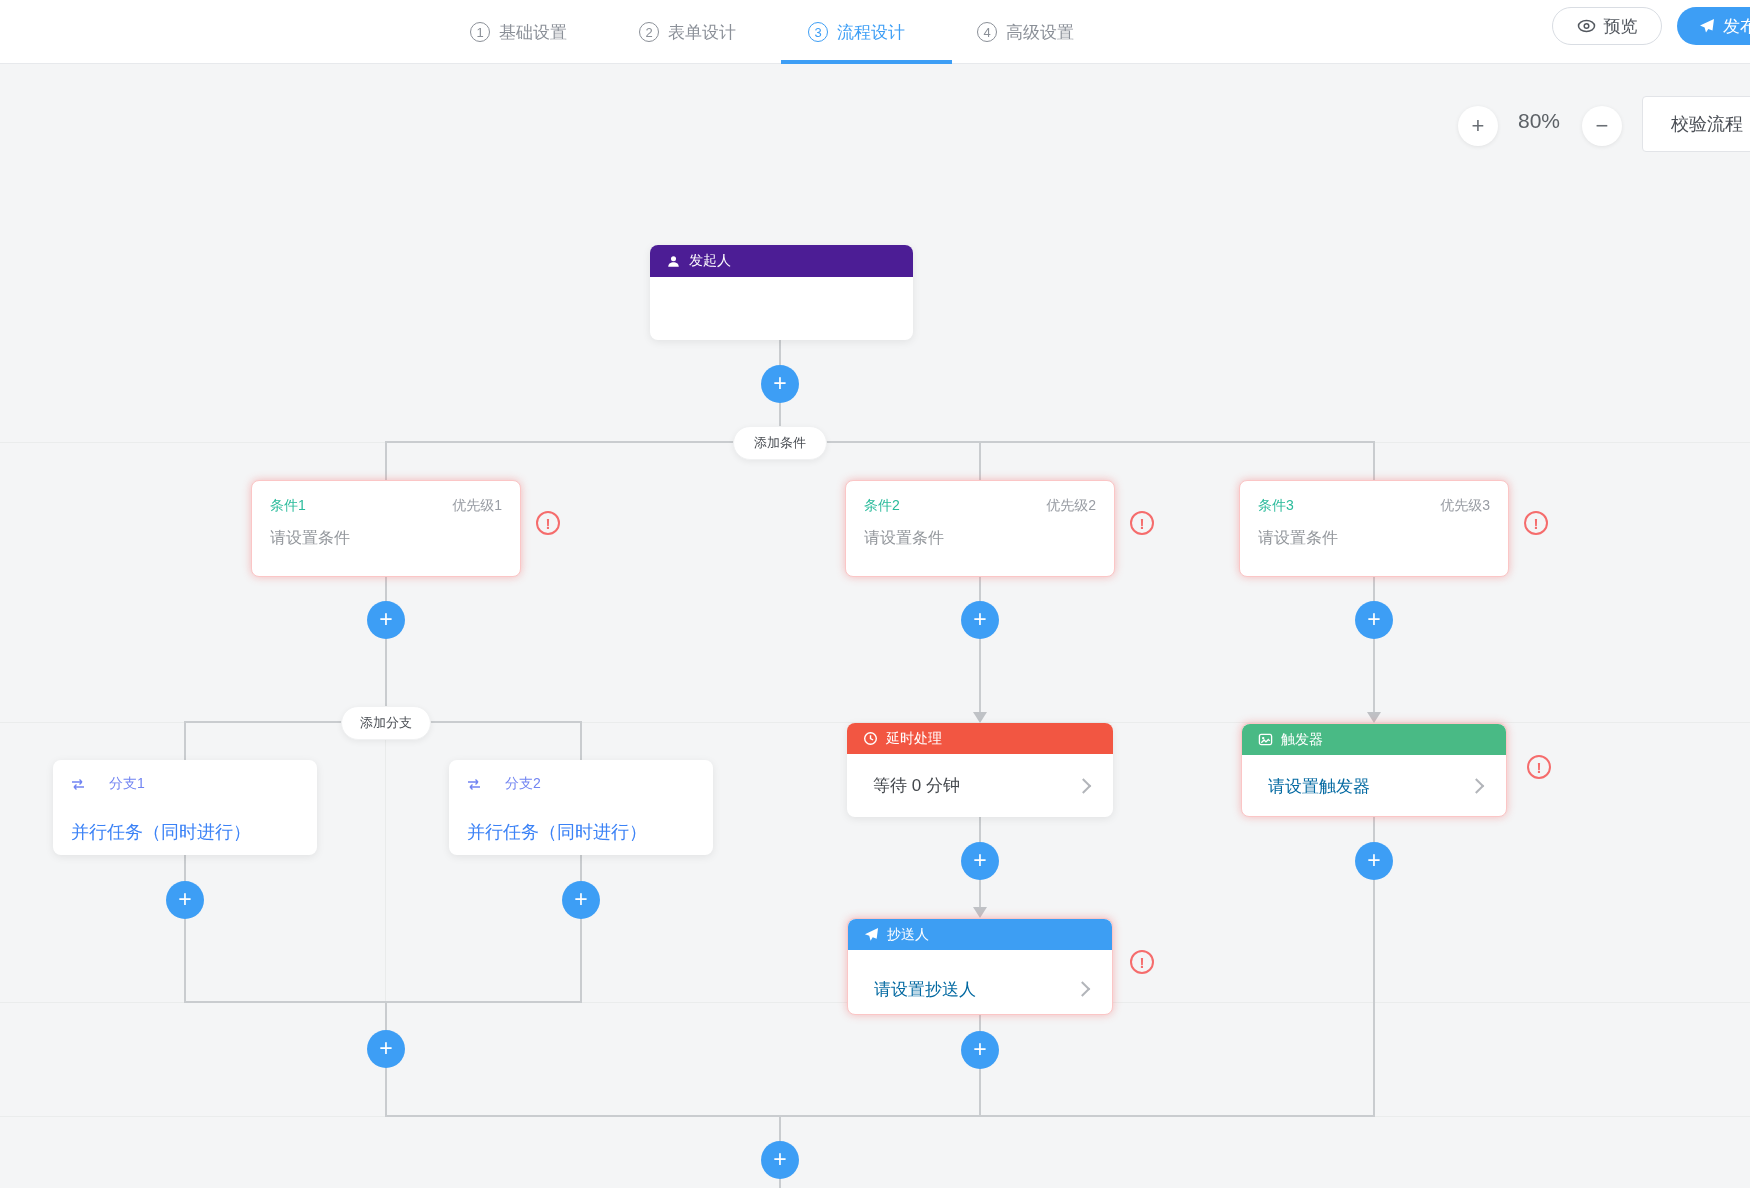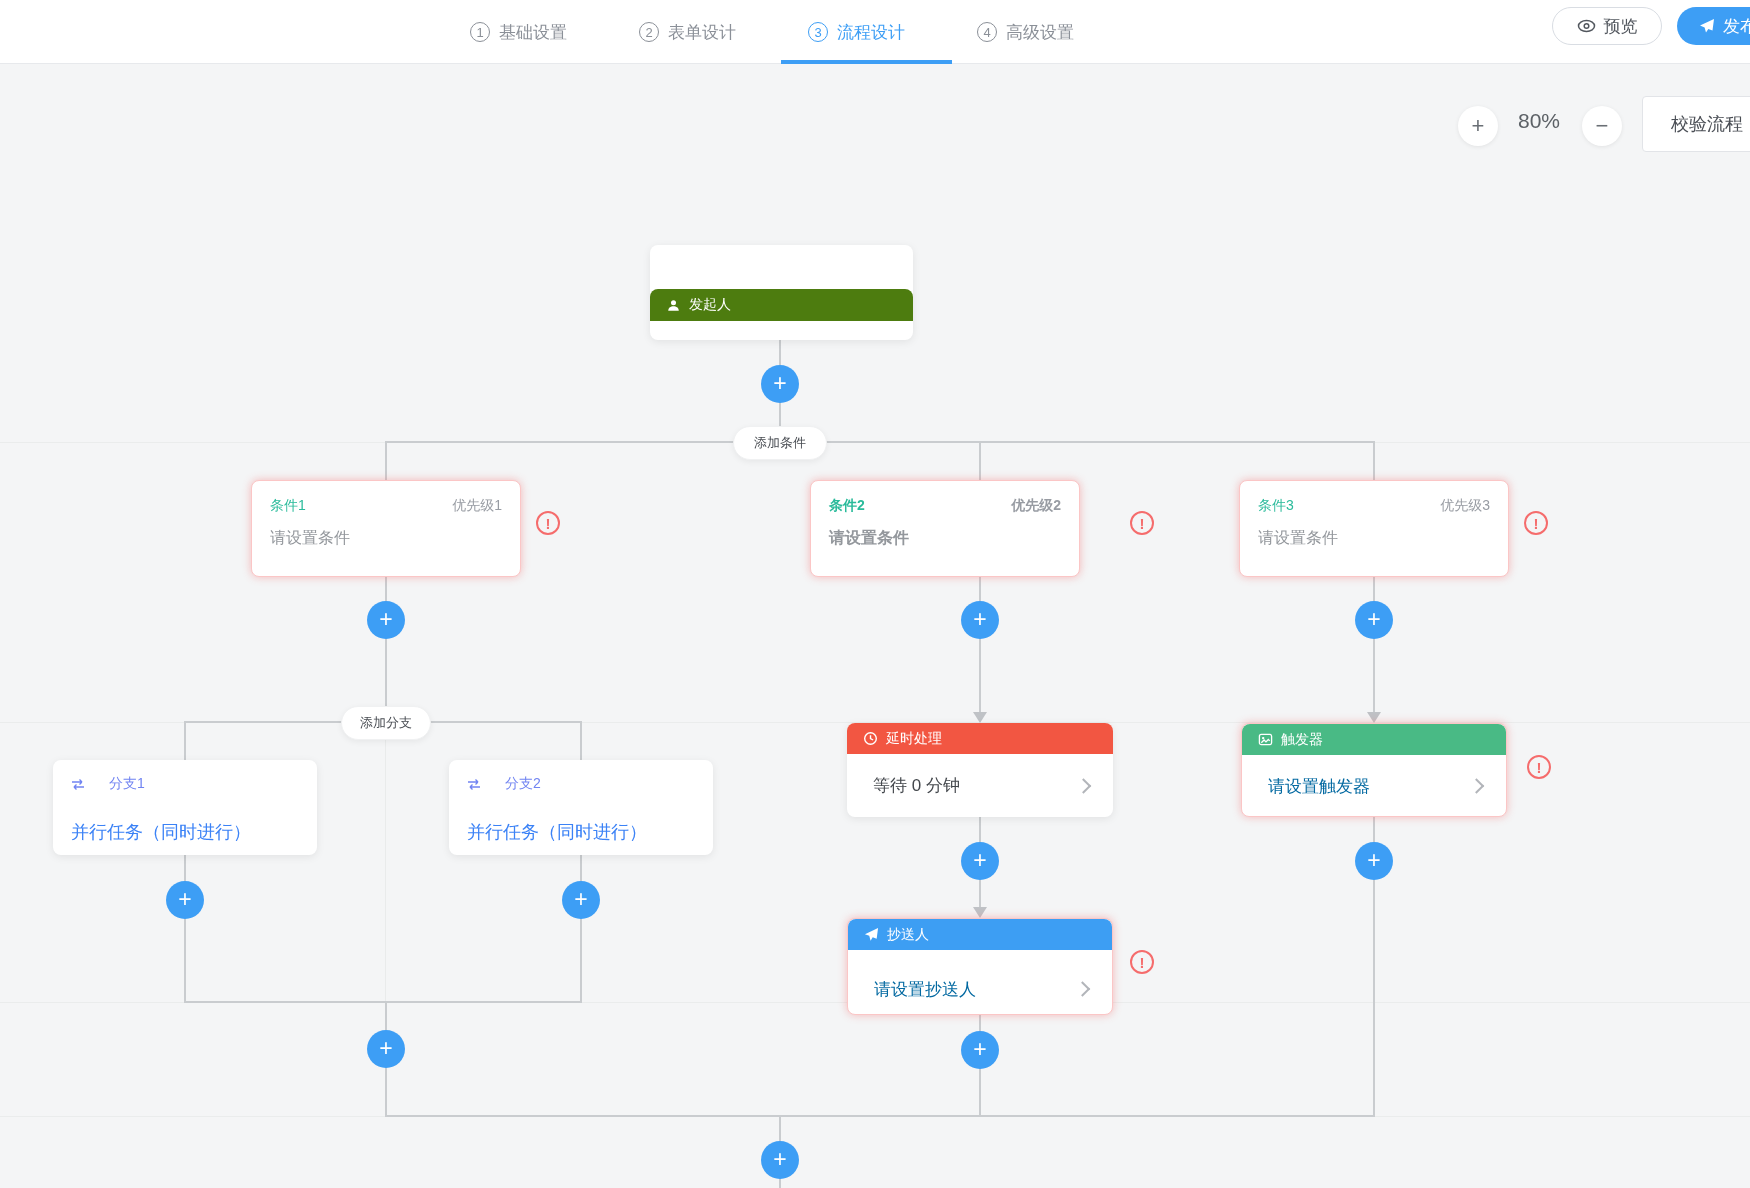--- a/index.html
+++ b/index.html
@@ -30,21 +30,21 @@
   
   .plus-btn { position:absolute; width:38px; height:38px; border-radius:50%; background:#3d9ef5; color:#fff; display:flex; align-items:center; justify-content:center; font-size:23px; font-weight:300; line-height:1; cursor:pointer; z-index:6; padding-bottom:2px; }
 
   
   .pill { position:absolute; height:34px; background:#fff; border:1px solid #f0f1f2; border-radius:17px; box-shadow:0 2px 6px rgba(0,0,0,.06); display:flex; align-items:center; justify-content:center; font-size:13px; color:#4a4e54; cursor:pointer; z-index:5; }
 
   
   .node { position:absolute; background:#fff; border-radius:8px; box-shadow:0 2px 8px rgba(0,0,0,.08); z-index:4; cursor:pointer; }
   .node.error { border:1px solid #fbc6c6; box-shadow:0 0 8px rgba(245,108,108,.45); }
   .node-header { height:32px; border-radius:8px 8px 0 0; display:flex; align-items:center; gap:8px; padding-left:16px; color:#fff; font-size:14px; }
-  .hdr-start { background:#4d7c0f;margin-top:44px; }
+  .hdr-start { background:#4c1d95; }
   .hdr-delay { background:#f25642; height:31px; }
   .hdr-cc { background:#3d9ef3; height:31px; }
   .hdr-trigger { background:#49ba85; height:31px; }
   .node-body { position:relative; display:flex; align-items:center; padding-left:26px; }
   .node-value { font-size:18px; color:#3f444a; }
   .node-value.small { font-size:17px; color:#43474c; }
   .node-placeholder { font-size:17px; color:#0369a1; }
   .chev { position:absolute; right:24px; top:50%; width:11px; height:11px; border-top:2px solid #b2b5ba; border-right:2px solid #b2b5ba; transform:translateY(-50%) rotate(45deg); }
 
   .cond-card { position:absolute; width:270px; height:97px; background:#fff; border-radius:8px; border:1px solid #fbc6c6; box-shadow:0 0 8px rgba(245,108,108,.45); padding:16px 18px; z-index:4; cursor:pointer; }
@@ -172,21 +172,21 @@
     <div class="cond-top">
       <span class="cond-title">条件1</span>
       <span class="cond-priority">优先级1</span>
     </div>
     <div class="cond-ph">请设置条件</div>
   </div>
   <div class="warn-badge" style="left:536px;top:447px;">
       <span>!</span>
     </div>
 
-  <div class="cond-card" style="left:810px;top:416px;font-weight:bold;">
+  <div class="cond-card" style="left:845px;top:416px;">
     <div class="cond-top">
       <span class="cond-title">条件2</span>
       <span class="cond-priority">优先级2</span>
     </div>
     <div class="cond-ph">请设置条件</div>
   </div>
   <div class="warn-badge" style="left:1130px;top:447px;">
       <span>!</span>
     </div>
 

